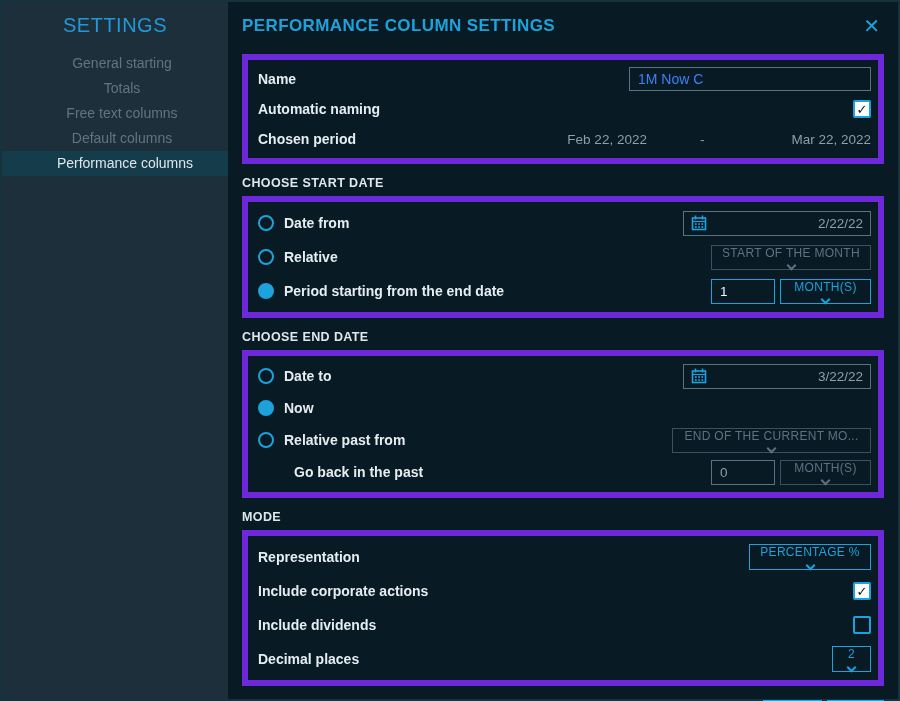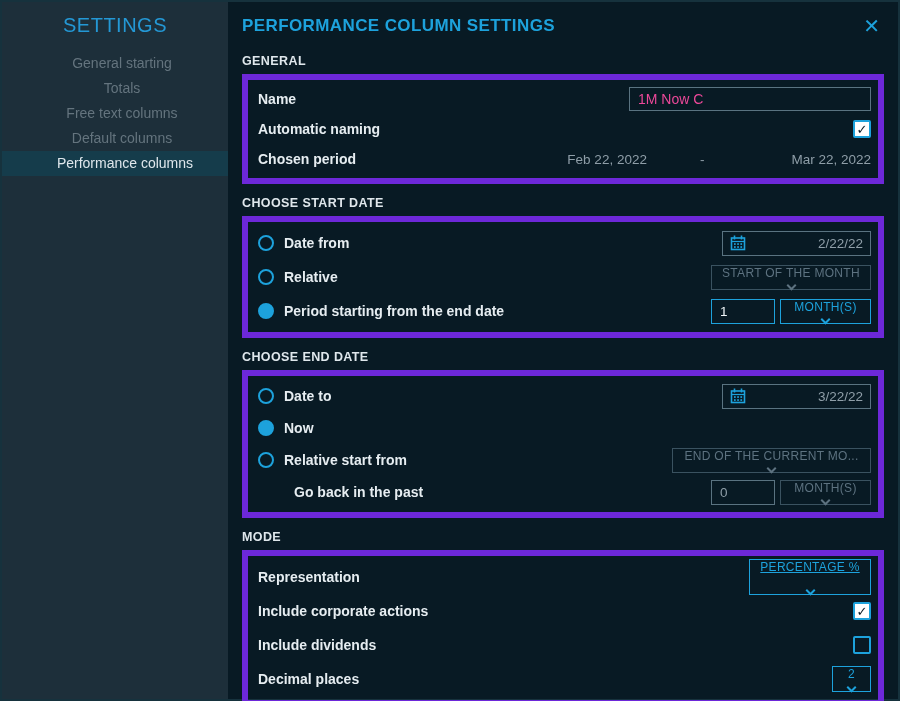--- a/index.html
+++ b/index.html
@@ -34,35 +34,35 @@
   .radio-group { display:flex; align-items:center; gap:10px; }
   .radio { width:16px; height:16px; border:2px solid #1da2dc; border-radius:50%; flex:none; cursor:pointer; }
   .radio.on { background:#1da2dc; }
   .indent { margin-left:36px; }
 
   .checkbox { width:18px; height:18px; border:2px solid #1da2dc; border-radius:2px; cursor:pointer;
               display:flex; align-items:center; justify-content:center; background:transparent; }
   .checkbox.checked { background:#ffffff; }
   .checkbox.checked::after { content:"✓"; color:#0a1b26; font-size:13px; font-weight:900; line-height:1; }
 
-  .text-input { width:242px; height:24px; background:transparent; border:1px solid #5a7381; color:#ec4899;
+  .text-input { width:242px; height:24px; background:transparent; border:1px solid #5a7381; color:#3b82f6;
                 font-size:14px; padding:0 8px; font-family:inherit; outline:none; }
 
   .period-values { display:flex; align-items:flex-end; color:#8f9ea8; font-size:13.5px; }
   .period-values .dash { margin-left:53px; margin-right:87px; }
 
-  .date-input { width:149px; height:25px; border:1px solid #5a7381; display:flex; align-items:center;
+  .date-input { width:188px; height:25px; border:1px solid #5a7381; display:flex; align-items:center;
                 justify-content:space-between; padding:0 7px; cursor:pointer; }
   .date-input .val { color:#8f9ea8; font-size:13.5px; }
 
   .dropdown { height:25px; display:flex; align-items:center; justify-content:space-between;
               padding:0 8px; font-size:12px; letter-spacing:0.3px; cursor:pointer;flex-direction:column; }
   .dd-disabled { border:1px solid #3a5260; color:#5d7280; }
   .dd-active { border:1px solid #1da2dc; color:#1da2dc; }
-  .w160 { width:160px; } .w199 { width:199px; } .w91 { width:91px; } .w122 { width:122px; height:36px;text-decoration:underline; } .w39 { width:39px; height:26px; padding:0 6px; }
+  .w160 { width:160px; } .w199 { width:199px; } .w91 { width:91px; } .w122 { width:122px; height:26px; } .w39 { width:39px; height:26px; padding:0 6px; }
 
   .num-input { width:64px; height:25px; background:transparent; font-size:13.5px; padding:0 8px;
                font-family:inherit; outline:none; }
   .num-active { border:1px solid #1da2dc; color:#eef4f7; }
   .num-disabled { border:1px solid #5a7381; color:#8f9ea8; }
 
   .ctrl-pair { display:flex; align-items:center; gap:5px; }
 
   .chev { display:inline-block; width:7px; height:7px; border-right:2px solid currentColor;
           border-bottom:2px solid currentColor; transform:rotate(45deg); margin-top:-4px; flex:none; }
@@ -86,21 +86,20 @@
   </div>
 
   <div class="panel">
 
     <div class="panel-header">
       <div class="panel-title">PERFORMANCE COLUMN SETTINGS</div>
       <div class="close-x">✕</div>
     </div>
 
     <div class="section">
-      <div class="section-title">GENERAL</div>
       <div class="box">
         <div class="row g-row">
           <span class="label">Name</span>
           <input class="text-input" type="text" value="1M Now C" style="">
         </div>
         <div class="row g-row">
           <span class="label">Automatic naming</span>
           <span class="checkbox checked"></span>
         </div>
         <div class="row g-row">
@@ -194,21 +193,21 @@
         </div>
         <div class="row e-row">
           <span class="radio-group">
             <span class="radio on"></span>
             <span class="label">Now</span>
           </span>
         </div>
         <div class="row e-row">
           <span class="radio-group">
             <span class="radio"></span>
-            <span class="label">Relative start from</span>
+            <span class="label">Relative past from</span>
           </span>
           <span class="dropdown dd-disabled w199">
             <span>END OF THE CURRENT MO...</span>
             <span class="chev"></span>
           </span>
         </div>
         <div class="row e-row">
           <span class="label indent">Go back in the past</span>
           <span class="ctrl-pair">
             <input class="num-input num-disabled" type="text" value="0" style="">

